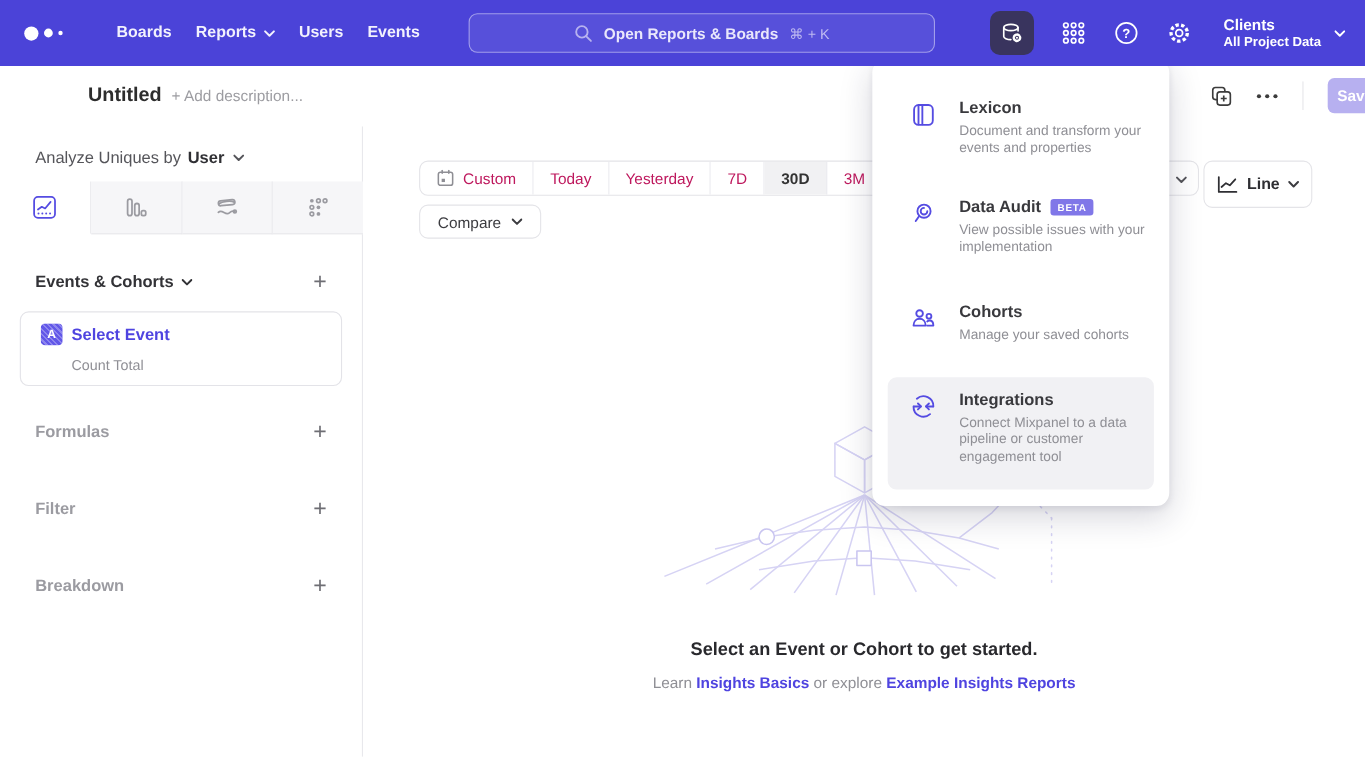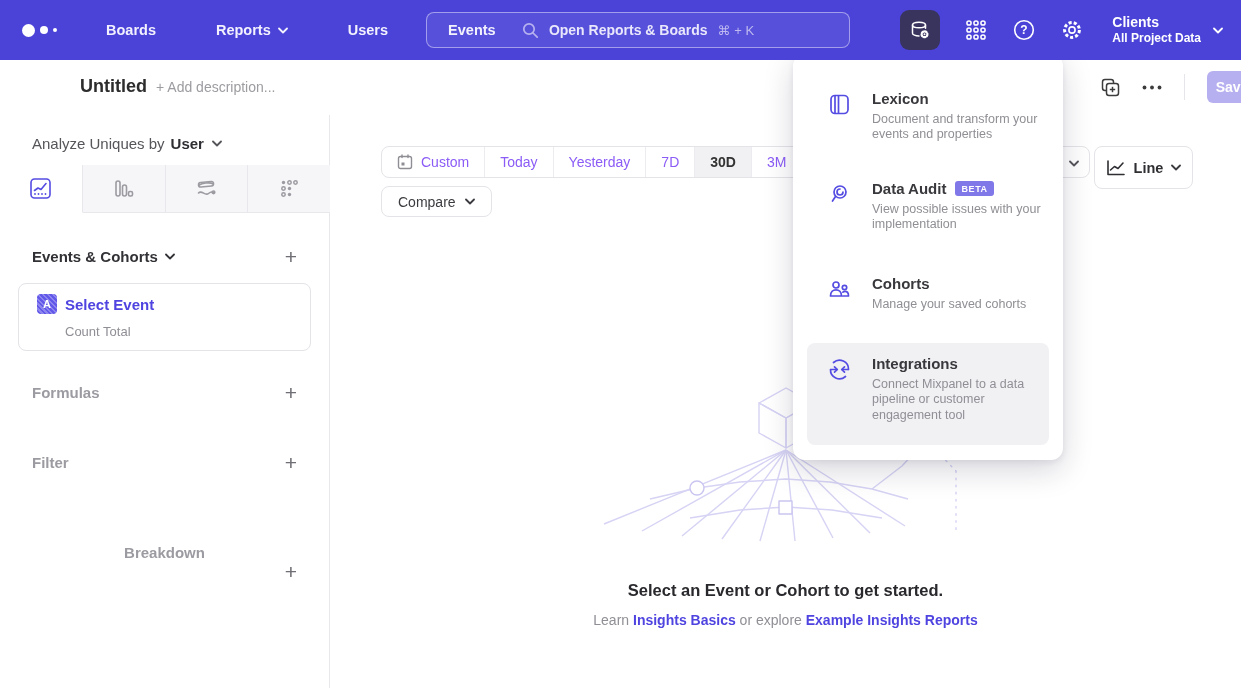--- a/index.html
+++ b/index.html
@@ -6,21 +6,21 @@
   html,body { width:1241px; height:688px; }
   body { font-family:"Liberation Sans", sans-serif; background:#fff; position:relative; overflow:hidden; color:#3a3a3a; }
   svg { display:block; }
 
   
   .topnav { position:absolute; top:0; left:0; width:1241px; height:60px; background:#4b43d8; display:flex; align-items:center; z-index:30; }
   .logo { display:flex; align-items:center; gap:5px; margin-left:22px; width:50px; }
   .logo .d1{width:13px;height:13px;border-radius:50%;background:#fff;}
   .logo .d2{width:8px;height:8px;border-radius:50%;background:#fff;}
   .logo .d3{width:4px;height:4px;border-radius:50%;background:#fff;}
-  .nav-items { display:flex; align-items:center; gap:60px; margin-left:34px; }
+  .nav-items { display:flex; align-items:center; gap:22px; margin-left:34px; }
   .nav-item { color:#f2f1fd; font-size:14.5px; font-weight:600; display:flex; align-items:center; gap:7px; cursor:pointer; }
   .chev { width:10px; height:7px; }
   .chev polyline { fill:none; stroke:currentColor; stroke-width:1.8; stroke-linecap:round; stroke-linejoin:round; }
 
   .searchbar { position:absolute; left:426px; top:12px; width:424px; height:36px; border:1px solid rgba(255,255,255,0.45); background:rgba(255,255,255,0.07); border-radius:8px; display:flex; align-items:center; justify-content:center; gap:10px; color:#e9e7fb; cursor:pointer; }
   .searchbar .ph { font-size:14px; font-weight:600; }
   .searchbar .kbd { font-size:13px; color:#beb9f1; }
   .search-ic { width:17px; height:17px; opacity:.8; }
 
   .nav-right { position:absolute; right:18px; top:0; height:60px; display:flex; align-items:center; gap:24px; }
@@ -49,30 +49,30 @@
   .tab { flex:1; display:flex; align-items:center; justify-content:center; background:#f6f6f8; border-bottom:1px solid #e8e8ec; border-right:1px solid #e8e8ec; color:#9b9ba1; cursor:pointer; }
   .tab:last-child { border-right:none; }
   .tab.sel { background:#fff; border-bottom:1px solid transparent; color:#554ce2; }
   .tab svg .st { fill:none; stroke:currentColor; stroke-width:1.6; stroke-linecap:round; stroke-linejoin:round; }
 
   .section-hd { position:absolute; left:32px; right:32px; display:flex; align-items:center;justify-content:center; }
   .sec-events { top:131px; }
   .sec-events .lbl { font-size:15px; font-weight:700; color:#323236; display:flex; align-items:center; gap:7px; }
   .plus { margin-left:auto; color:#6e6e74; font-size:21px; font-weight:300; line-height:1; cursor:pointer; }
   .sec-gray { font-size:15px; font-weight:600; color:#9b9ba1; }
-  .sec-formulas { top:267px; } .sec-filter { top:337px; } .sec-breakdown { top:429px;flex-direction:column; }
+  .sec-formulas { top:267px; } .sec-filter { top:337px; } .sec-breakdown { top:407px; }
 
   .event-card { position:absolute; top:168px; left:18px; width:293px; height:68px; border:1px solid #e3e3e8; border-radius:8px; background:#fff; cursor:pointer; }
   .badge-a { position:absolute; left:18px; top:10px; width:20px; height:20px; border-radius:4px; background:#6157e8; background-image:repeating-linear-gradient(45deg, rgba(255,255,255,.28) 0 1.5px, transparent 1.5px 3.5px); color:#fff; font-size:11px; font-weight:700; display:flex; align-items:center; justify-content:center; }
   .ev-title { position:absolute; left:46px; top:12px; font-size:15px; font-weight:600; color:#4f44e0; }
   .ev-sub { position:absolute; left:46px; top:40px; font-size:13px; color:#8f8f95; }
 
   
   .seg-ctl { position:absolute; left:381px; top:146px; height:32px; display:flex; align-items:stretch; border:1px solid #e4e4e8; border-radius:8px; background:#fff; overflow:hidden; z-index:1; }
-  .seg { display:flex; align-items:center; gap:8px; padding:0 15px; font-size:14px; color:#8b5cf6; border-right:1px solid #ececf0; cursor:pointer; white-space:nowrap; }
+  .seg { display:flex; align-items:center; gap:8px; padding:0 15px; font-size:14px; color:#be185d; border-right:1px solid #ececf0; cursor:pointer; white-space:nowrap; }
   .seg:last-child { border-right:none; }
   .seg.sel { background:#f1f1f3; color:#333; font-weight:700; }
   .cal-ic { width:16px; height:16px; }
 
   .compare-btn { position:absolute; left:381px; top:186px; height:31px; padding:0 16px; border:1px solid #e4e4e8; border-radius:8px; background:#fff; display:flex; align-items:center; gap:9px; font-size:14px; color:#3c3c40; cursor:pointer; z-index:1; }
 
   .hidden-dd { position:absolute; left:1014px; top:146px; width:76px; height:32px; border:1px solid #e4e4e8; border-radius:8px; background:#fff; z-index:1; cursor:pointer; }
   .hidden-dd .chev { position:absolute; right:10px; top:13px; color:#55555a; }
 
   .line-btn { position:absolute; left:1094px; top:146px; width:99px; height:43px; border:1px solid #e4e4e8; border-radius:8px; background:#fff; display:flex; align-items:center; justify-content:center; gap:8px; font-size:14.5px; font-weight:600; color:#2f2f33; cursor:pointer; z-index:1; }

